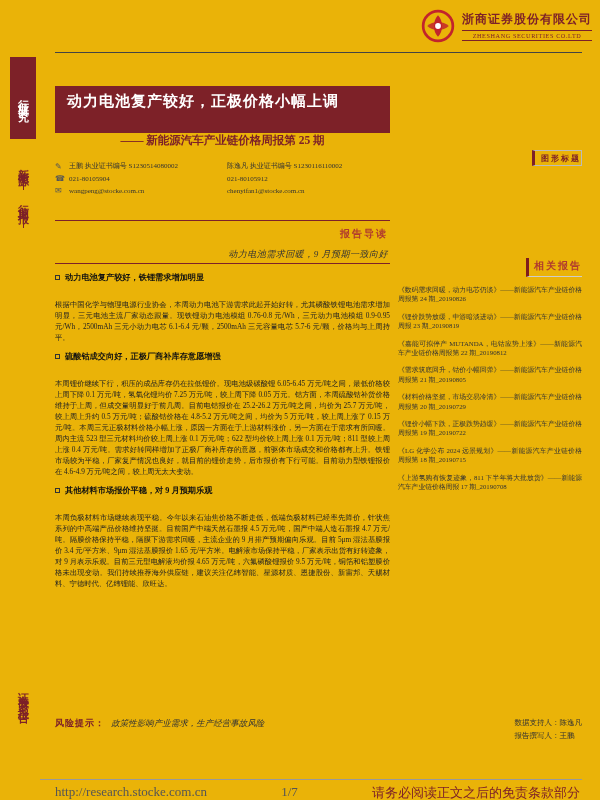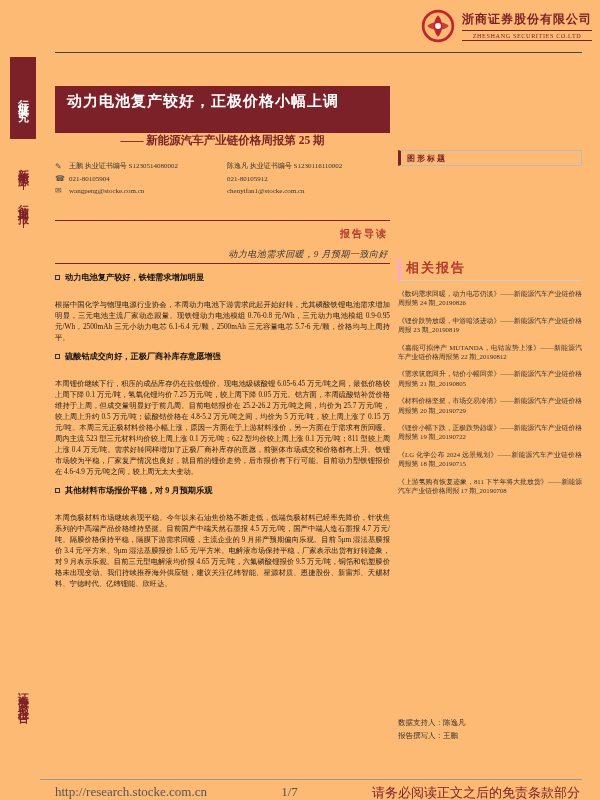--- a/index.html
+++ b/index.html
@@ -1,18 +1,18 @@
 <!DOCTYPE html>
 <html><head>
 <meta charset="utf-8">
 <style>
   * { margin:0; padding:0; box-sizing:border-box; }
   body { width:600px; height:800px; background:#ffffff;
          font-family:"Liberation Serif","DejaVu Serif",serif; color:#222; }
-  .page { position:relative; width:600px; height:800px; background:#fdba74; overflow:hidden; }
+  .page { position:relative; width:600px; height:800px; background:#eab308; overflow:hidden; }
 
   
   .strip-top-box { position:absolute; left:10px; top:57px; width:26px; height:82px;
     background:#7D2128; display:flex; align-items:center; justify-content:center; }
   .strip-top-box span { writing-mode:vertical-rl; color:#fff; font-size:11px; font-weight:bold; letter-spacing:4px; }
   .strip-mid { position:absolute; left:12px; top:160px; width:22px;
     display:flex; flex-direction:column; align-items:center; }
   .strip-mid span { writing-mode:vertical-rl; color:#7D2128; font-size:11px; font-weight:bold; letter-spacing:3px; }
   .vbar { width:1px; height:16px; background:#7D2128; margin:5px 0; }
   .strip-bottom { position:absolute; left:12px; top:683px; width:22px; text-align:center; }
@@ -53,26 +53,26 @@
   .sec-head { display:flex; align-items:center; font-size:8.2px; font-weight:bold; color:#111; }
   .sq { width:5px; height:5px; border:1px solid #333; margin-right:5px; flex:0 0 5px; }
   .sec-body { margin-top:16px; font-size:7.3px; line-height:11px; color:#222; text-align:justify; }
 
   .risk-row { margin-top:auto; font-size:8.5px; }
   .risk-label { color:#7D2128; font-weight:bold; font-size:9px; letter-spacing:1px; }
   .risk-text { color:#333; font-style:italic; margin-left:4px; }
 
   
   .right-col { position:absolute; left:398px; top:150px; width:184px; height:592px;
-    display:flex; flex-direction:column; }
+    display:flex; flex-direction:column;align-items:flex-end; }
   .chart-title-box { border:1px solid #bbb; border-left:3px solid #7D2128; height:16px;
     display:flex; align-items:center; padding-left:6px; color:#7D2128; font-size:8px; font-weight:bold; letter-spacing:2px; }
   .chart-area { height:92px; }
-  .related-head { border-left:3px solid #f9a8d4; border-bottom:1px solid #ccc;
-    padding:1px 0 3px 5px; color:#B03A2E; font-size:13px; font-weight:bold; letter-spacing:2px; }
+  .related-head { border-left:3px solid #7f1d1d; border-bottom:1px solid #ccc;
+    padding:1px 0 3px 5px; color:#B03A2E; font-size:10px; font-weight:bold; letter-spacing:2px; }
   .related-item { margin-top:8px; font-size:6.8px; line-height:9.4px; color:#333; text-align:justify; cursor:pointer; }
   .authors { margin-top:auto; font-size:7.5px; color:#333; line-height:13px; }
 
   
   .footer { position:absolute; left:40px; top:779px; width:542px; border-top:1px solid #999;
     padding:4px 2px 0 15px; display:flex; justify-content:space-between; font-size:13px; }
   .footer .url { color:#555; }
   .footer .pg { color:#555; }
   .footer .disc { color:#7D2128; }
 </style>
@@ -149,20 +149,24 @@
     </div>
 
     <div class="section">
       <div class="sec-head">
         <span class="sq"></span>
         <span>其他材料市场报价平稳，对 9 月预期乐观</span>
       </div>
       <div class="sec-body">本周负极材料市场继续表现平稳。今年以来石油焦价格不断走低，低端负极材料已经率先降价，针状焦系列的中高端产品价格维持坚挺。目前国产中端天然石墨报 4.5 万元/吨，国产中端人造石墨报 4.7 万元/吨。隔膜价格保持平稳，隔膜下游需求回暖，主流企业的 9 月排产预期偏向乐观。目前 5μm 湿法基膜报价 3.4 元/平方米、9μm 湿法基膜报价 1.65 元/平方米。电解液市场保持平稳，厂家表示出货有好转迹象，对 9 月表示乐观。目前三元型电解液均价报 4.65 万元/吨，六氟磷酸锂报价 9.5 万元/吨，铜箔和铝塑膜价格未出现变动。我们持续推荐海外供应链，建议关注亿纬智能、星源材质、恩捷股份、新宙邦、天赐材料、宁德时代、亿纬锂能、欣旺达。</div>
     </div>
 
+    <div class="risk-row">
+      <span class="risk-label">风险提示：</span>
+      <span class="risk-text">政策性影响产业需求，生产经营事故风险</span>
+    </div>
   </div>
 
   <div class="right-col">
     <div class="chart-title-box">图形标题</div>
     <div class="chart-area"></div>
 
     <div class="related-head">相关报告</div>
     <div class="related-item">《数码需求回暖，动力电芯仍淡》——新能源汽车产业链价格周报第 24 期_20190826</div>
     <div class="related-item">《锂价跌势放缓，中游暗淡进动》——新能源汽车产业链价格周报 23 期_20190819</div>
     <div class="related-item">《嘉能可拟停产 MUTANDA，电钴应势上涨》——新能源汽车产业链价格周报第 22 期_20190812</div>

